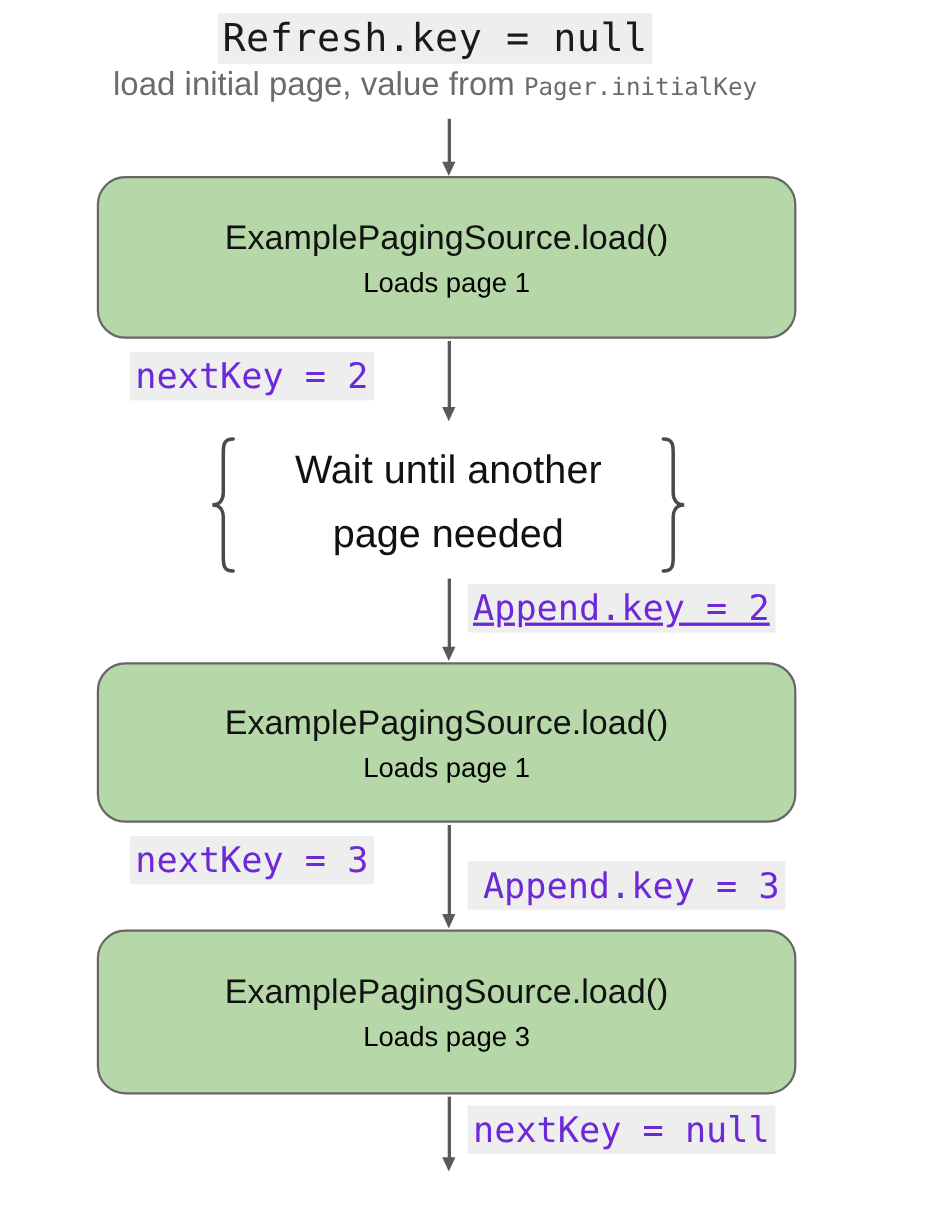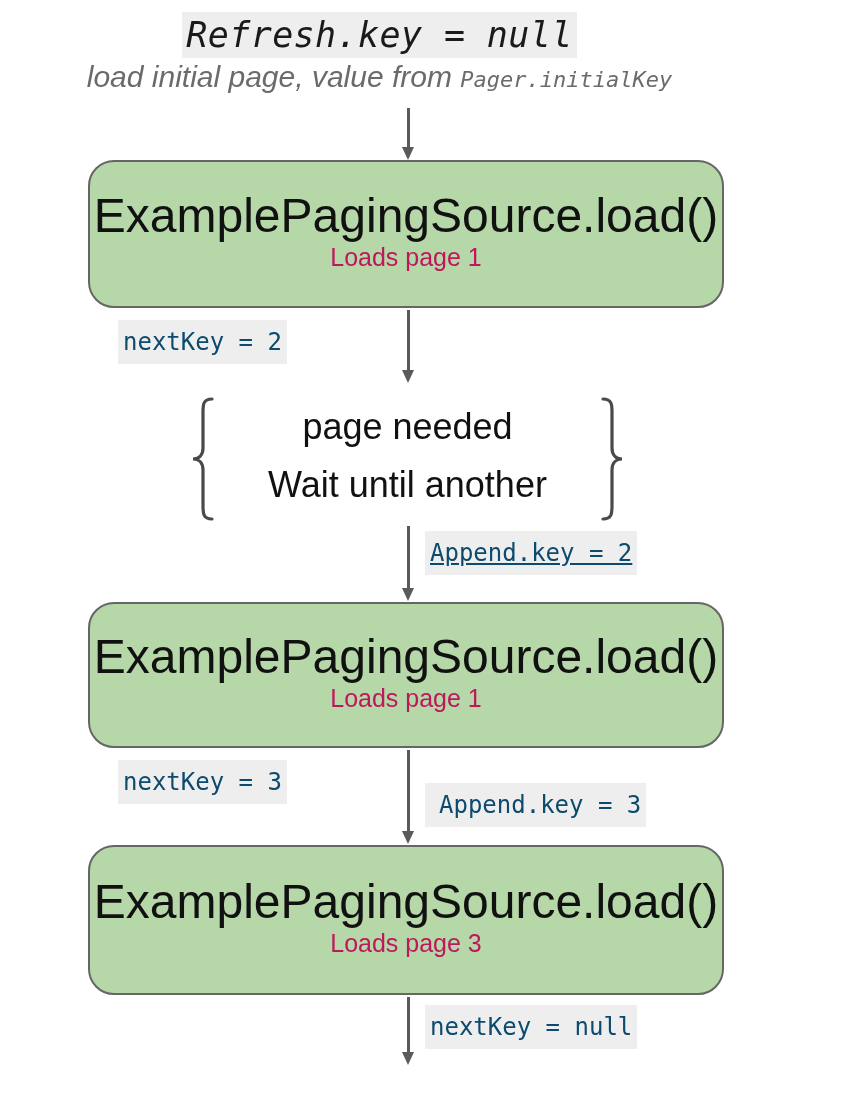--- a/index.html
+++ b/index.html
@@ -27,25 +27,24 @@
     font-family: "Liberation Sans", sans-serif;
   }
   .hl {
     background: #eeeeee;
     white-space: pre;
   }
 
   
   .header {
     position: absolute;
-    left: 0;
+    left: 16px;
     top: 0;
     width: 759px;
     text-align: center;
-    font-style: italic;
   }
   .header-key {
     display: inline-block;
     font-size: 35px;
     line-height: 46px;
     color: #1a1a1a;
     padding: 0 4px;
     letter-spacing: 0.4px;
   }
   .header-sub {
@@ -68,29 +67,29 @@
     background: #b6d7a8;
     border: 2px solid #666666;
     border-radius: 26px;
     box-sizing: border-box;
     display: flex;
     flex-direction: column;
     align-items: center;
     justify-content: center;
   }
   .node-title {
-    font-size: 48px;
+    font-size: 31px;
     line-height: 42px;
     color: #111111;
     white-space: nowrap;
   }
   .node-sub {
     font-size: 25px;
     line-height: 32px;
-    color: #be185d;
+    color: #000000;
     margin-top: 4px;
     white-space: nowrap;
   }
 
   
   .arrow {
     position: absolute;
     left: 402px;
     width: 13px;
   }
@@ -107,23 +106,23 @@
     width: 0;
     height: 0;
     border-left: 6.5px solid transparent;
     border-right: 6.5px solid transparent;
     border-top: 13px solid #5a5a5a;
   }
 
   
   .edge-label {
     position: absolute;
-    font-size: 24px;
+    font-size: 32px;
     line-height: 44px;
-    color: #0c4a6e;
+    color: #6d28d9;
     white-space: pre;
     background: #eeeeee;
     padding: 0 5px;
   }
   .plain-label {
     position: absolute;
     font-size: 34px;
     line-height: 44px;
     color: #111111;
     white-space: pre;
@@ -188,22 +187,22 @@
     <div class="head" style="top:60px;"></div>
   </div>
 
   <div class="wait-group">
     <div class="brace brace-left">
       <svg width="26" height="126" viewBox="0 0 26 126" aria-hidden="true">
         <path d="M22 3 C13 3 13 9 13 16 L13 52 C13 59 9 63 3 63 C9 63 13 67 13 74 L13 110 C13 117 13 123 22 123" fill="none" stroke="#4a4a4a" stroke-width="3.2" stroke-linecap="round"></path>
       </svg>
     </div>
     <div class="wait-text">
+      <div>Wait until another</div>
       <div>page needed</div>
-      <div>Wait until another</div>
     </div>
     <div class="brace brace-right">
       <svg width="26" height="126" viewBox="0 0 26 126" aria-hidden="true">
         <path d="M4 3 C13 3 13 9 13 16 L13 52 C13 59 17 63 23 63 C17 63 13 67 13 74 L13 110 C13 117 13 123 4 123" fill="none" stroke="#4a4a4a" stroke-width="3.2" stroke-linecap="round"></path>
       </svg>
     </div>
   </div>
 
   <div class="edge-label mono" style="left:425px; top:531px;text-decoration:underline;">Append.key = 2</div>
 

